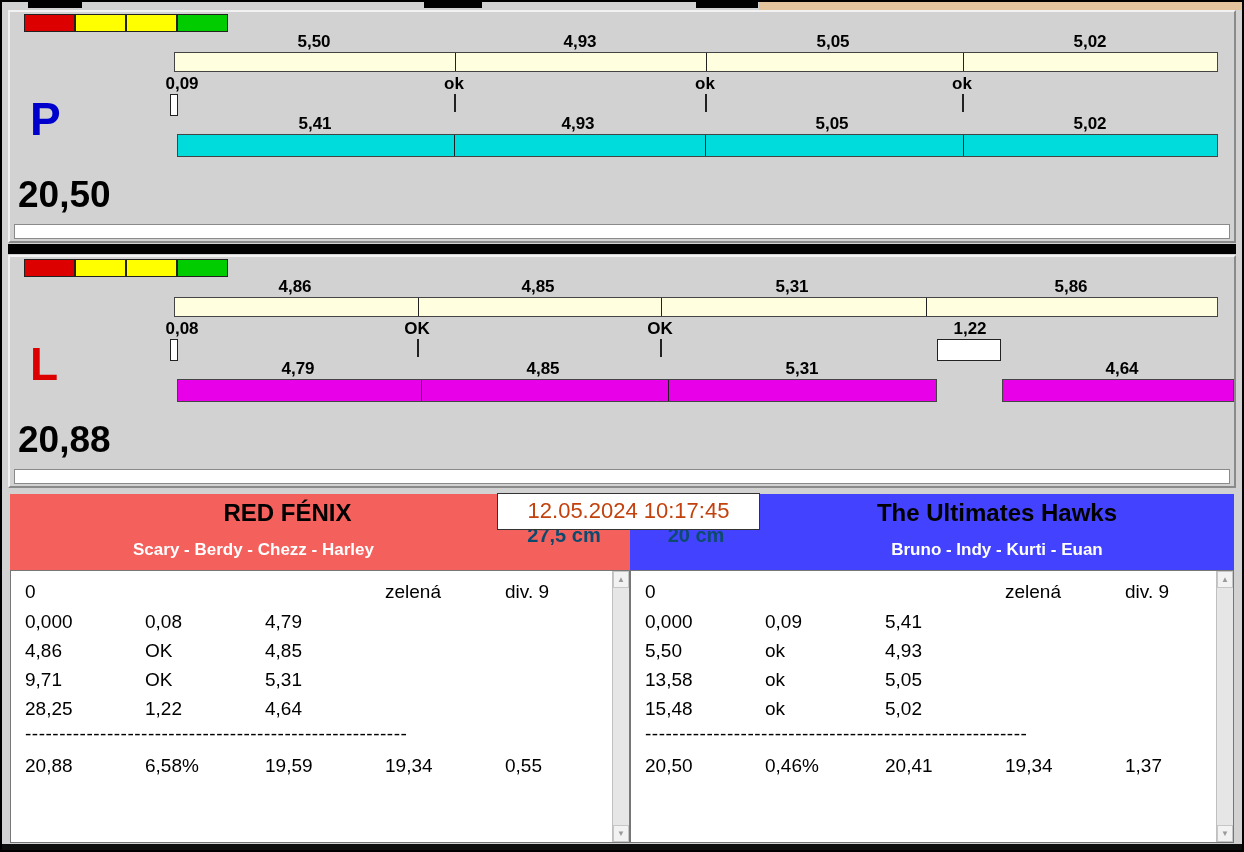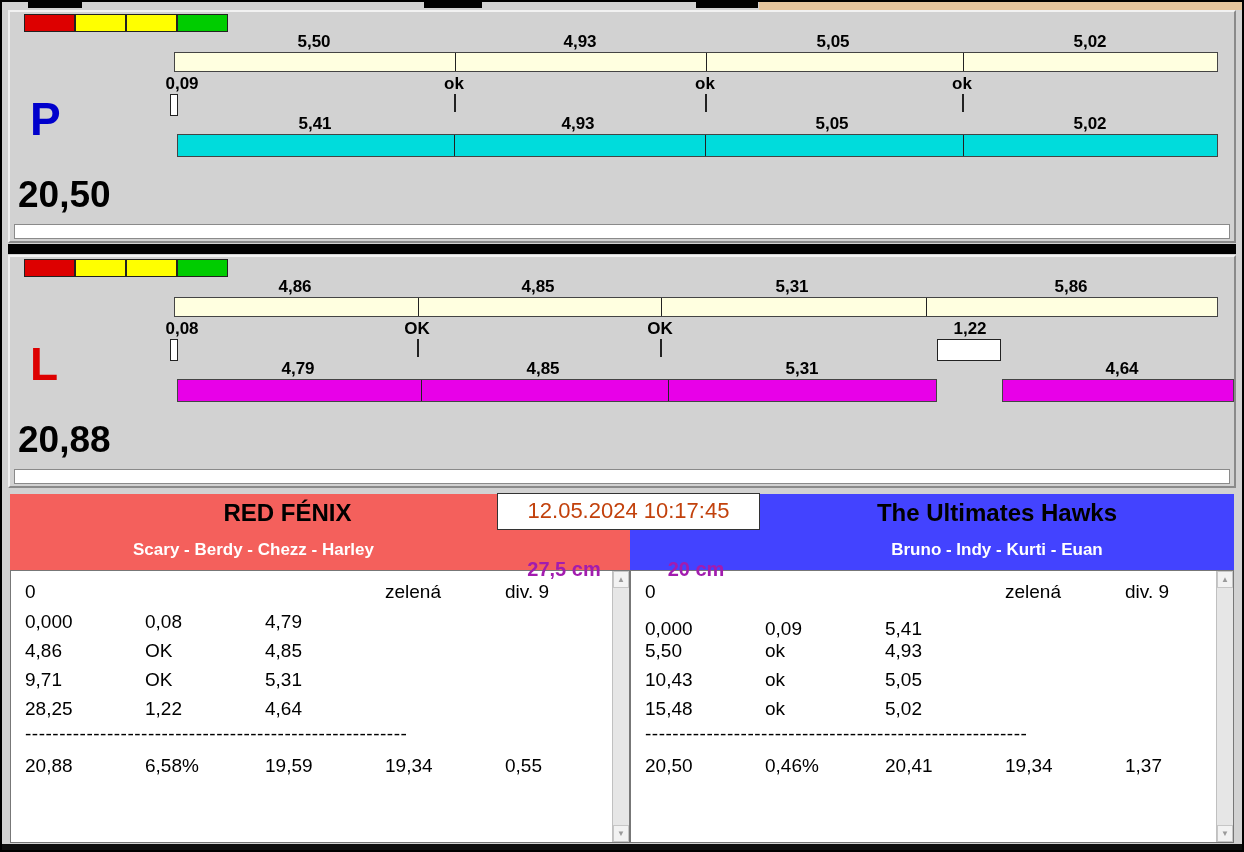--- a/index.html
+++ b/index.html
@@ -27,21 +27,21 @@
   .lane-total { position:absolute; left:8px; top:162px; font-size:37px; font-weight:bold; color:#000; }
   .lane-strip { position:absolute; left:4px; right:4px; top:212px; height:15px; background:#fff;
                 border:1px solid #8a8a8a; }
 
   
   .team-header { position:absolute; top:494px; height:76px; }
   .team-name { position:absolute; top:5px; text-align:center; font-size:24px; font-weight:bold; color:#000; white-space:nowrap; }
   .team-members { position:absolute; top:46px; text-align:center; font-size:17px; font-weight:bold; color:#fff; white-space:nowrap; }
   .datetime-box { position:absolute; left:497px; top:493px; width:263px; height:37px; background:#fff;
                   border:1px solid #333; font-size:22px; color:#c2410c; text-align:center; line-height:34px; z-index:6; }
-  .badge { position:absolute; top:551px; height:37px; color:#a21caf; font-size:20px; font-weight:bold;
+  .badge { position:absolute; top:517px; height:37px; color:#0c4a6e; font-size:20px; font-weight:bold;
            display:flex; align-items:center; justify-content:center; z-index:5; }
   .data-panel { position:absolute; top:570px; height:273px; background:#fff; border:1px solid #777; }
   .data-row { position:absolute; left:14px; white-space:nowrap; font-size:19px; font-weight:normal; color:#000; }
   .cell { display:inline-block; width:120px; }
   .sep-row { letter-spacing:0.5px; }
   .scrollbar { position:absolute; right:0; top:0; bottom:0; width:17px; background:#e6e6e6; border-left:1px solid #c0c0c0; }
   .scroll-btn { position:absolute; left:0; width:16px; height:17px; background:#f2f2f2; border:1px solid #c6c6c6;
                 font-size:8px; color:#9a9a9a; text-align:center; line-height:15px; }
   .taskbar { position:absolute; left:2px; top:844px; width:1240px; height:8px; background:#0e0e0e; }
 </style>
@@ -183,28 +183,28 @@
     <div class="scrollbar">
       <div class="scroll-btn" style="top:0"><span>▲</span></div>
       <div class="scroll-btn" style="bottom:0"><span>▼</span></div>
     </div>
   </div>
 
   <div class="data-panel" style="left:630px;width:604px">
     <div class="data-row" style="top:10px">
       <span class="cell">0</span><span class="cell"></span><span class="cell"></span><span class="cell">zelená</span><span class="cell">div. 9</span>
     </div>
-    <div class="data-row" style="top:47px">
+    <div class="data-row" style="top:40px">
       <span class="cell">0,000</span><span class="cell">0,09</span><span class="cell">5,41</span>
     </div>
     <div class="data-row" style="top:69px">
       <span class="cell">5,50</span><span class="cell">ok</span><span class="cell">4,93</span>
     </div>
     <div class="data-row" style="top:98px">
-      <span class="cell">10,43</span><span class="cell">ok</span><span class="cell">5,05</span>
+      <span class="cell">13,58</span><span class="cell">ok</span><span class="cell">5,05</span>
     </div>
     <div class="data-row" style="top:127px">
       <span class="cell">15,48</span><span class="cell">ok</span><span class="cell">5,02</span>
     </div>
     <div class="data-row sep-row" style="top:152px">--------------------------------------------------------</div>
     <div class="data-row" style="top:184px">
       <span class="cell">20,50</span><span class="cell">0,46%</span><span class="cell">20,41</span><span class="cell">19,34</span><span class="cell">1,37</span>
     </div>
     <div class="scrollbar">
       <div class="scroll-btn" style="top:0"><span>▲</span></div>

